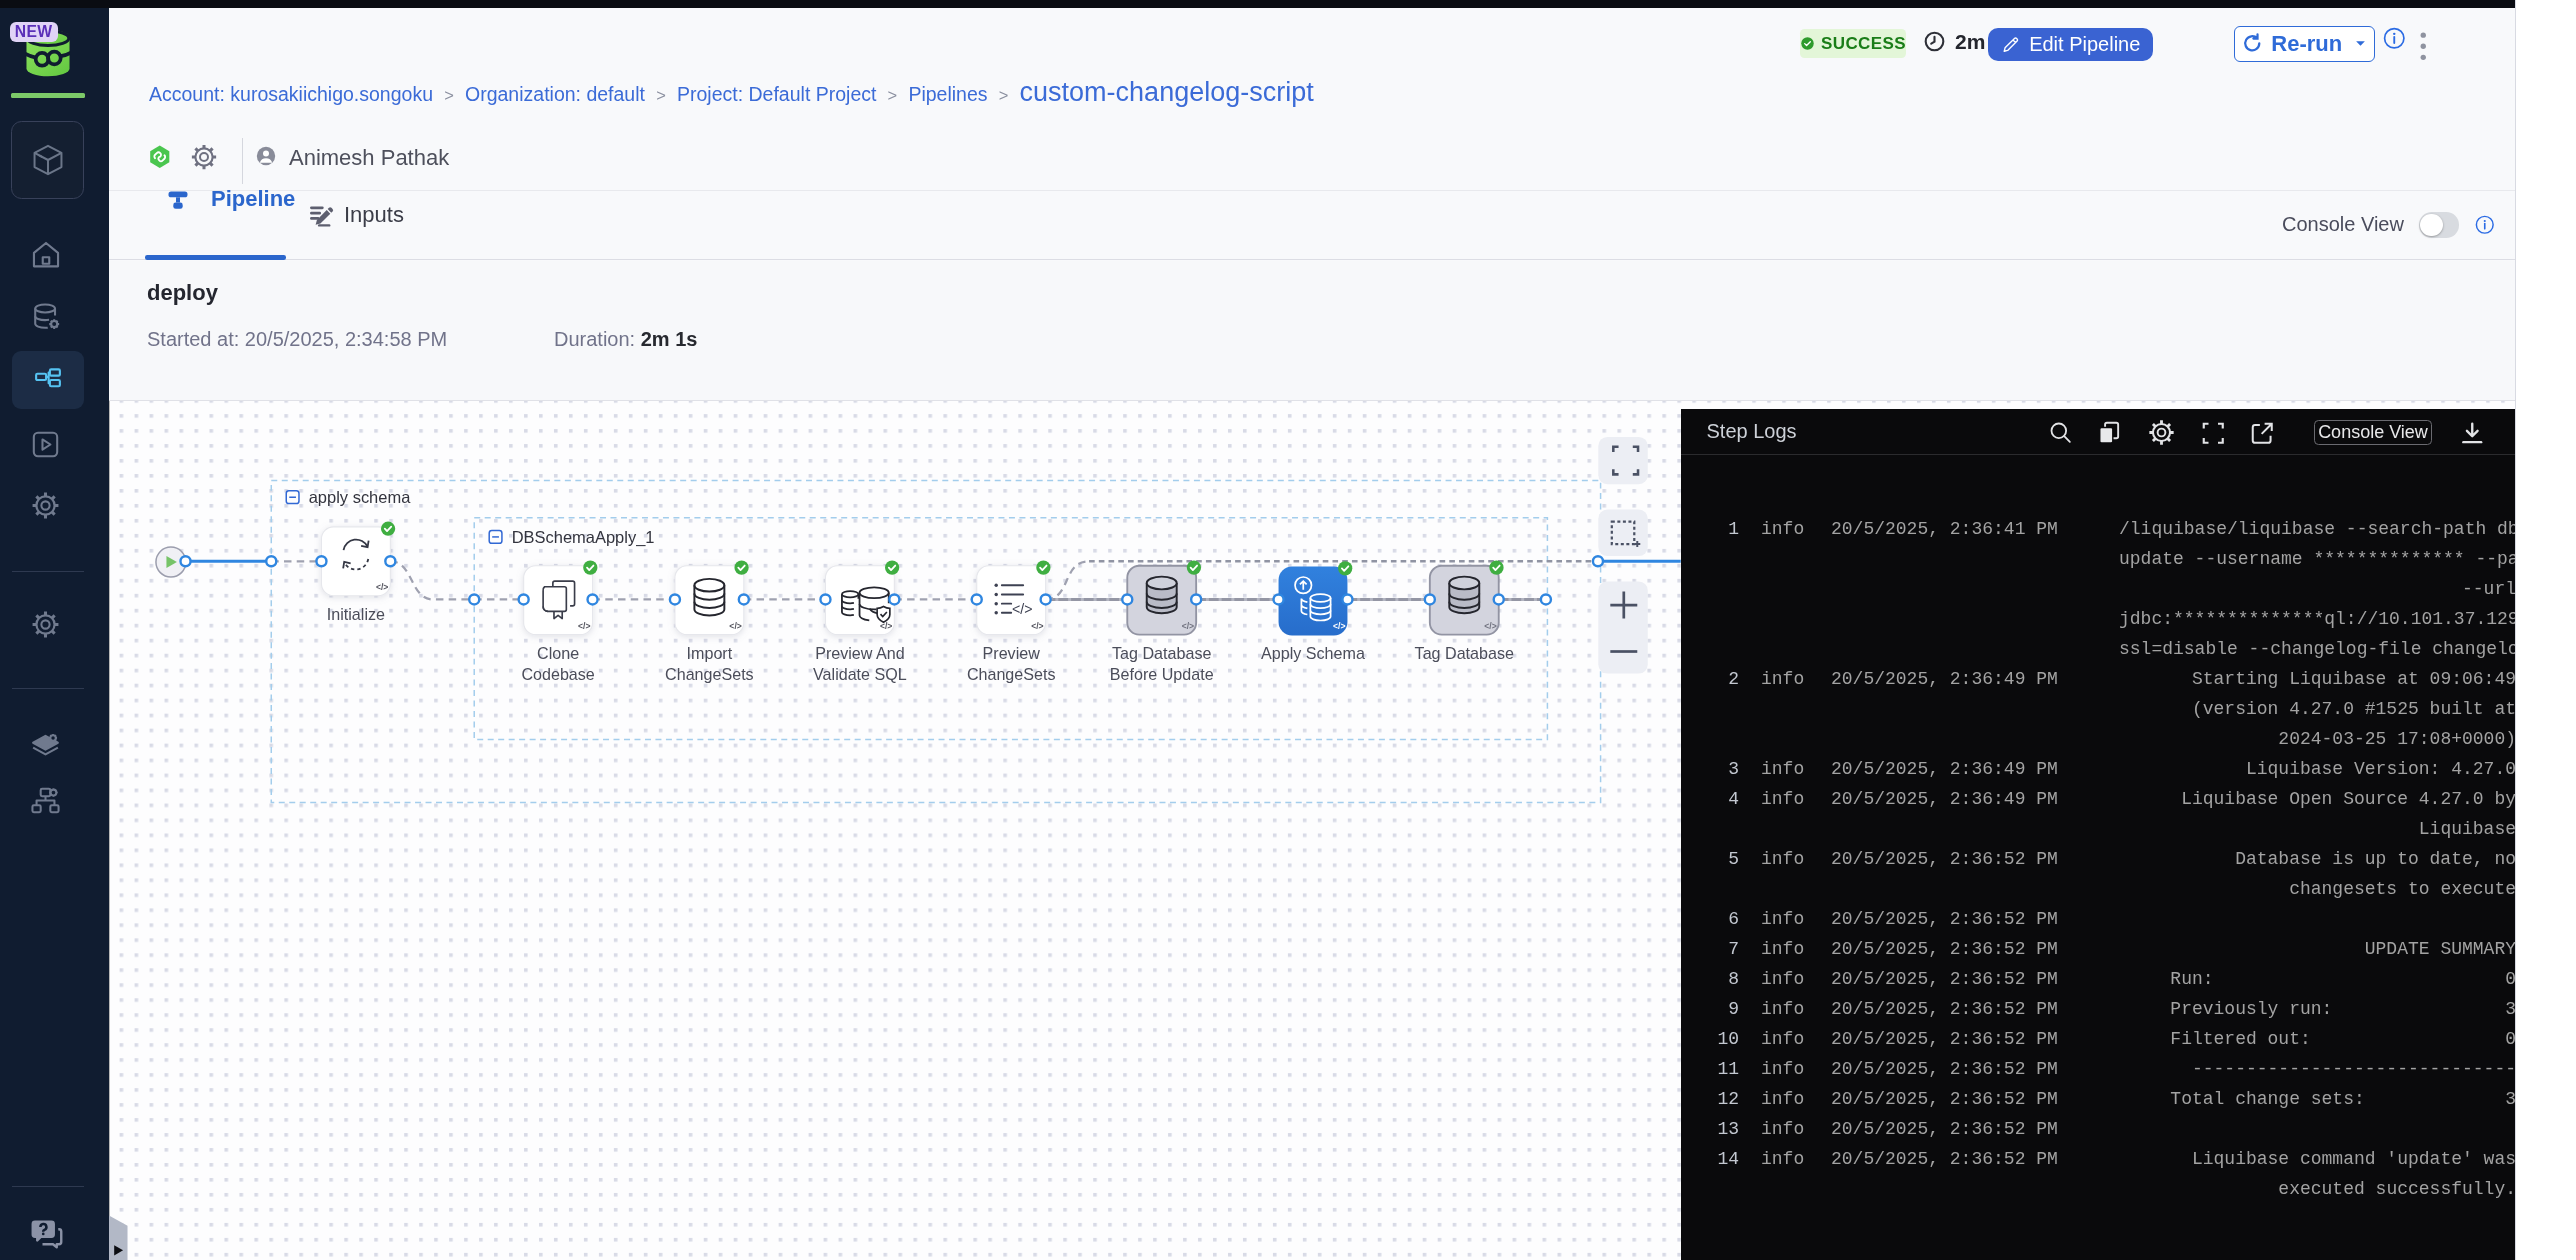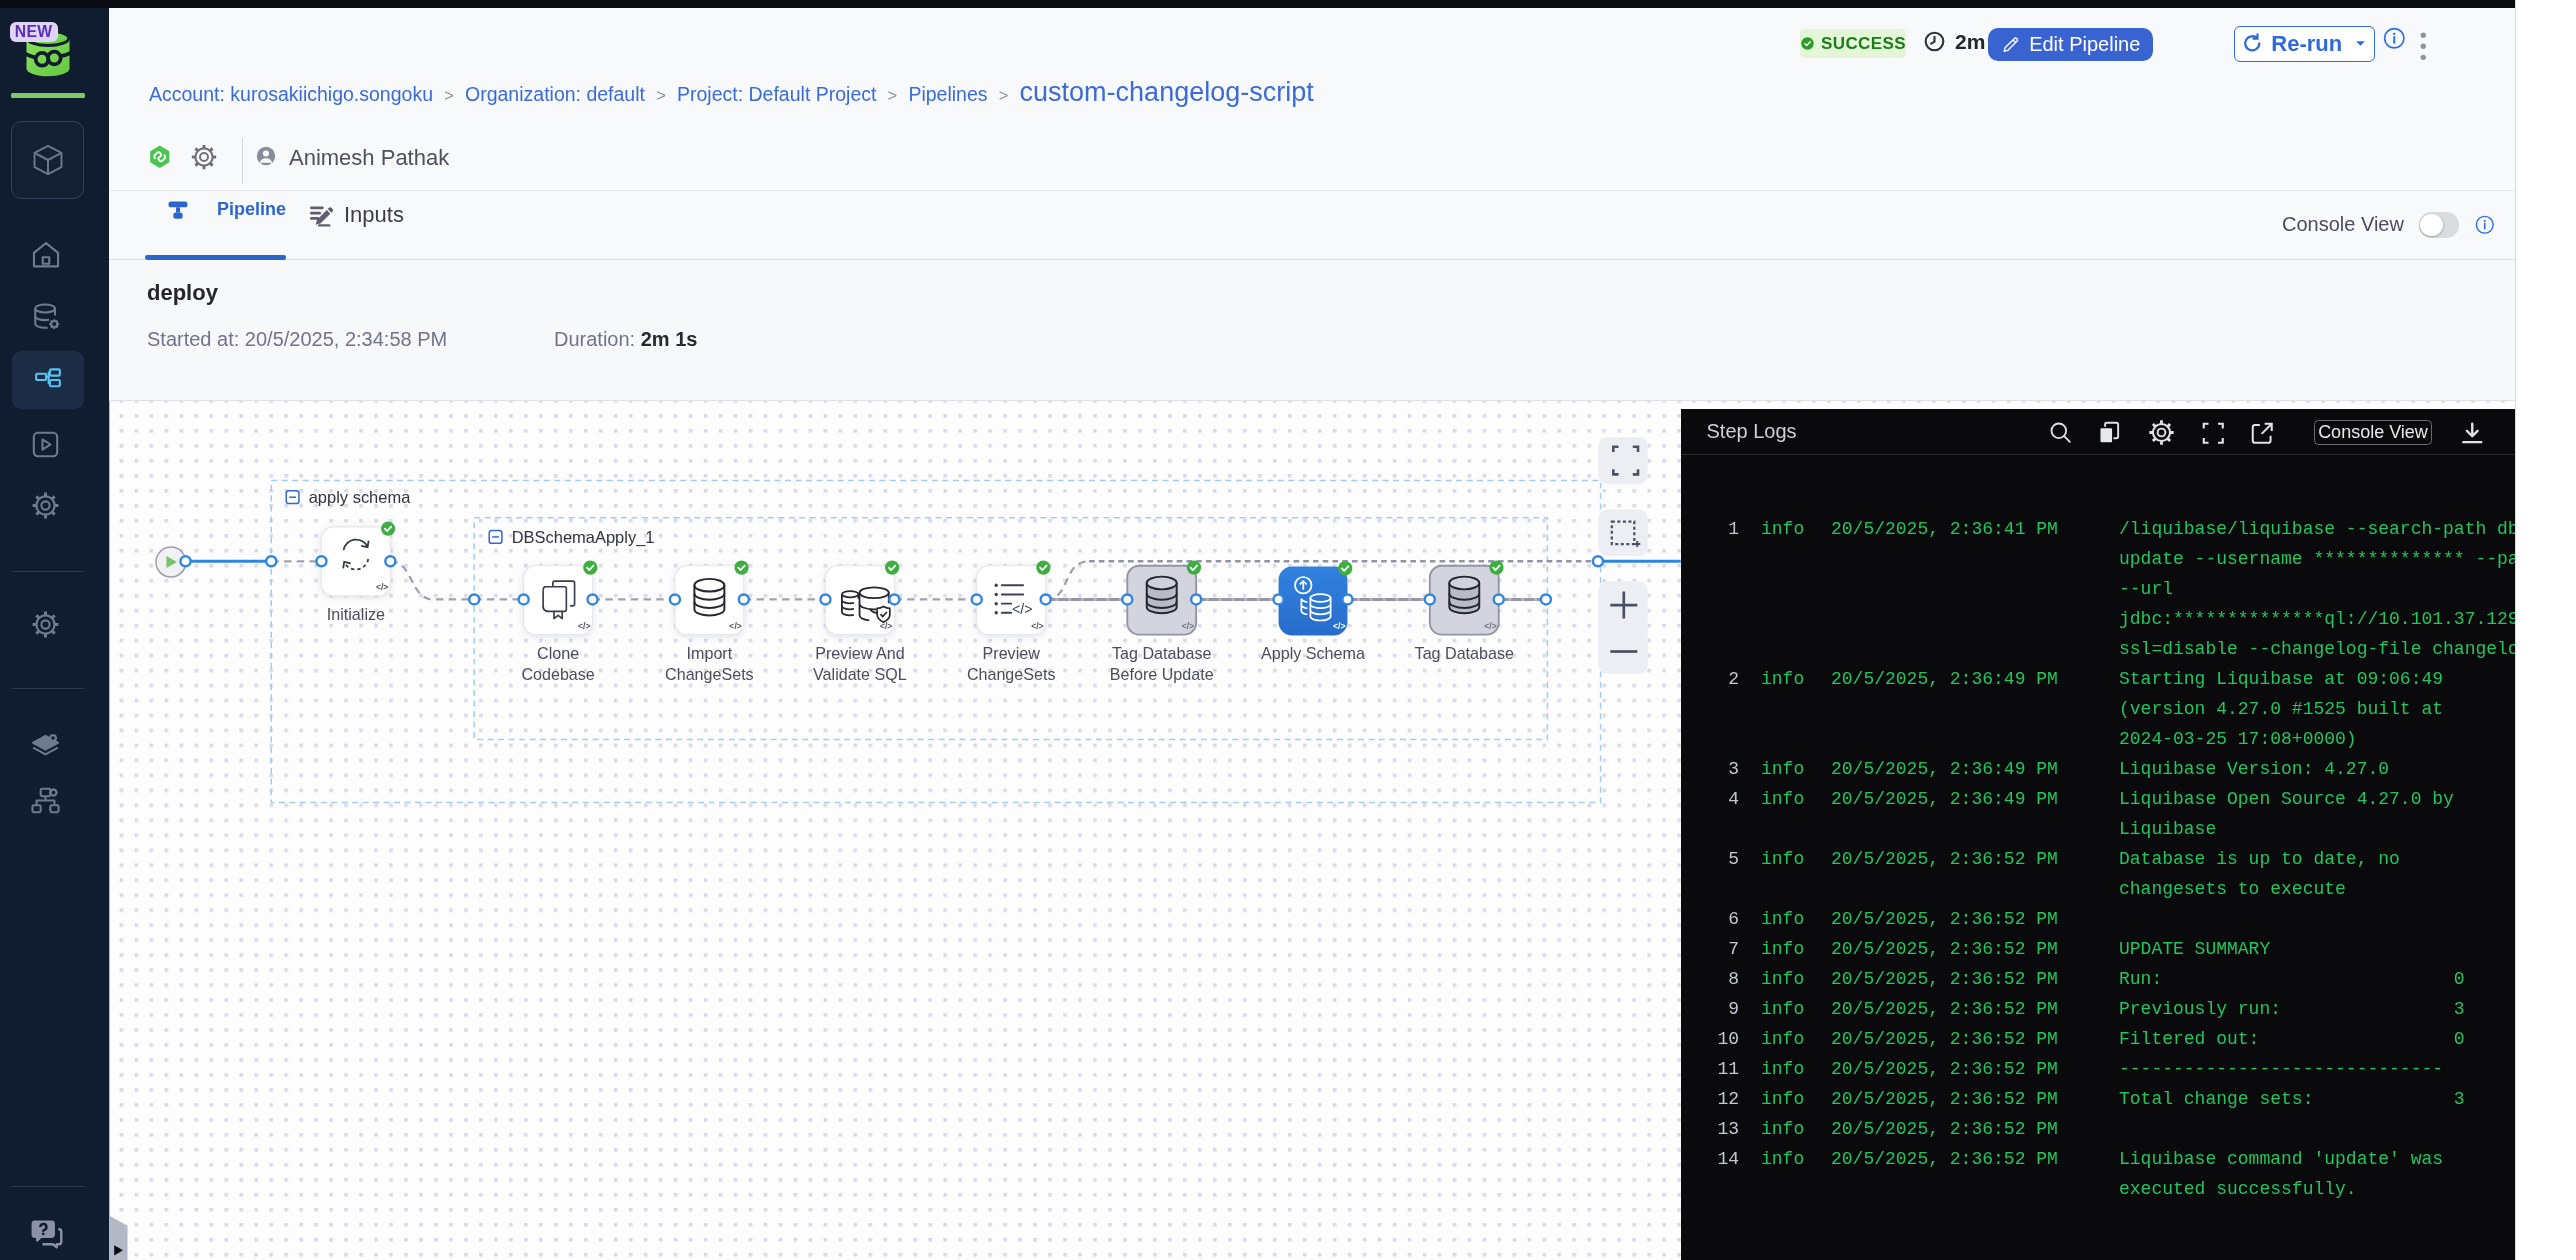--- a/index.html
+++ b/index.html
@@ -45,22 +45,22 @@
     color:#fff; font-size:20px; display:flex; align-items:center; justify-content:center; gap:9px; }
   #rerunbtn { left:2234px; top:25.5px; width:141px; height:36px; background:#fff; border:1.5px solid #2f6bd8;
     border-radius:6px; color:#2f6bd8; font-size:22px; font-weight:bold;
     display:flex; align-items:center; justify-content:center; gap:7.5px; }
   #topinfo { left:2383px; top:27px; }
   #kebab { left:2418px; top:30px; }
 
   
   #tabsrow { left:109px; top:190px; width:2408px; height:70px; background:#f8f9fb;
     border-top:1.5px solid #e8e9ed; border-bottom:1.5px solid #dcdde4; }
-  #tab-pipeline { left:166px; top:197px; display:flex; align-items:center; gap:27px;
-    font-size:18px; font-weight:bold; color:#2b66cc; }
+  #tab-pipeline { left:166px; top:186px; display:flex; align-items:center; gap:21px;
+    font-size:22px; font-weight:bold; color:#2b66cc; }
   #tab-inputs { left:308px; top:202px; display:flex; align-items:center; gap:10.5px;
     font-size:22px; color:#3b3d48; }
   #tabunderline { left:145px; top:255px; width:141px; height:4.5px; background:#2b66cc; border-radius:2.2px; }
   #consoleviewrow { left:2282px; top:212px; display:flex; align-items:center; gap:15px; }
   #consoleviewrow .cvtext { font-size:20px; color:#4a4c5c; }
   #cvtoggle { width:40px; height:25.5px; background:#d8dbe0; border-radius:12.7px; position:relative; }
   #cvtoggle .knob { position:absolute; left:1.5px; top:1.5px; width:22.5px; height:22.5px; background:#fff;
     border-radius:50%; box-shadow:0 0.7px 2.2px rgba(0,0,0,.35); }
 
   
@@ -74,21 +74,21 @@
   
   #canvas { left:109px; top:401px; width:2408px; height:859px; background:#737373; }
 
   
   #logpanel { left:1681px; top:409px; width:836px; height:851px; background:#0a0a0c; z-index:25;
     color:#e6e8ea; }
   #loghead { position:absolute; left:0; top:0; width:100%; height:46px;
     border-bottom:1.5px solid #2b2b2e; display:flex; align-items:center; }
   #logtitle { position:absolute; left:25.5px; top:10.5px; font-size:20px; color:#cdd1d8; }
   .lpre { position:absolute; font-family:"Liberation Mono", monospace; font-size:18px;
-    line-height:30px; white-space:pre; color:#22c55e; top:105px; }
+    line-height:30px; white-space:pre; color:#a3a3a3; top:105px;text-align:right; }
   #lognum { left:0px; width:58px; text-align:right; color:#c3c8d1; }
   #loginfo { left:80px; }
   #logts { left:150px; }
   #logmsg { left:438px; width:397px; overflow:hidden; }
 </style>
 </head>
 <body>
 <div id="page">
 
   <div class="abs" id="sidebar"></div>

